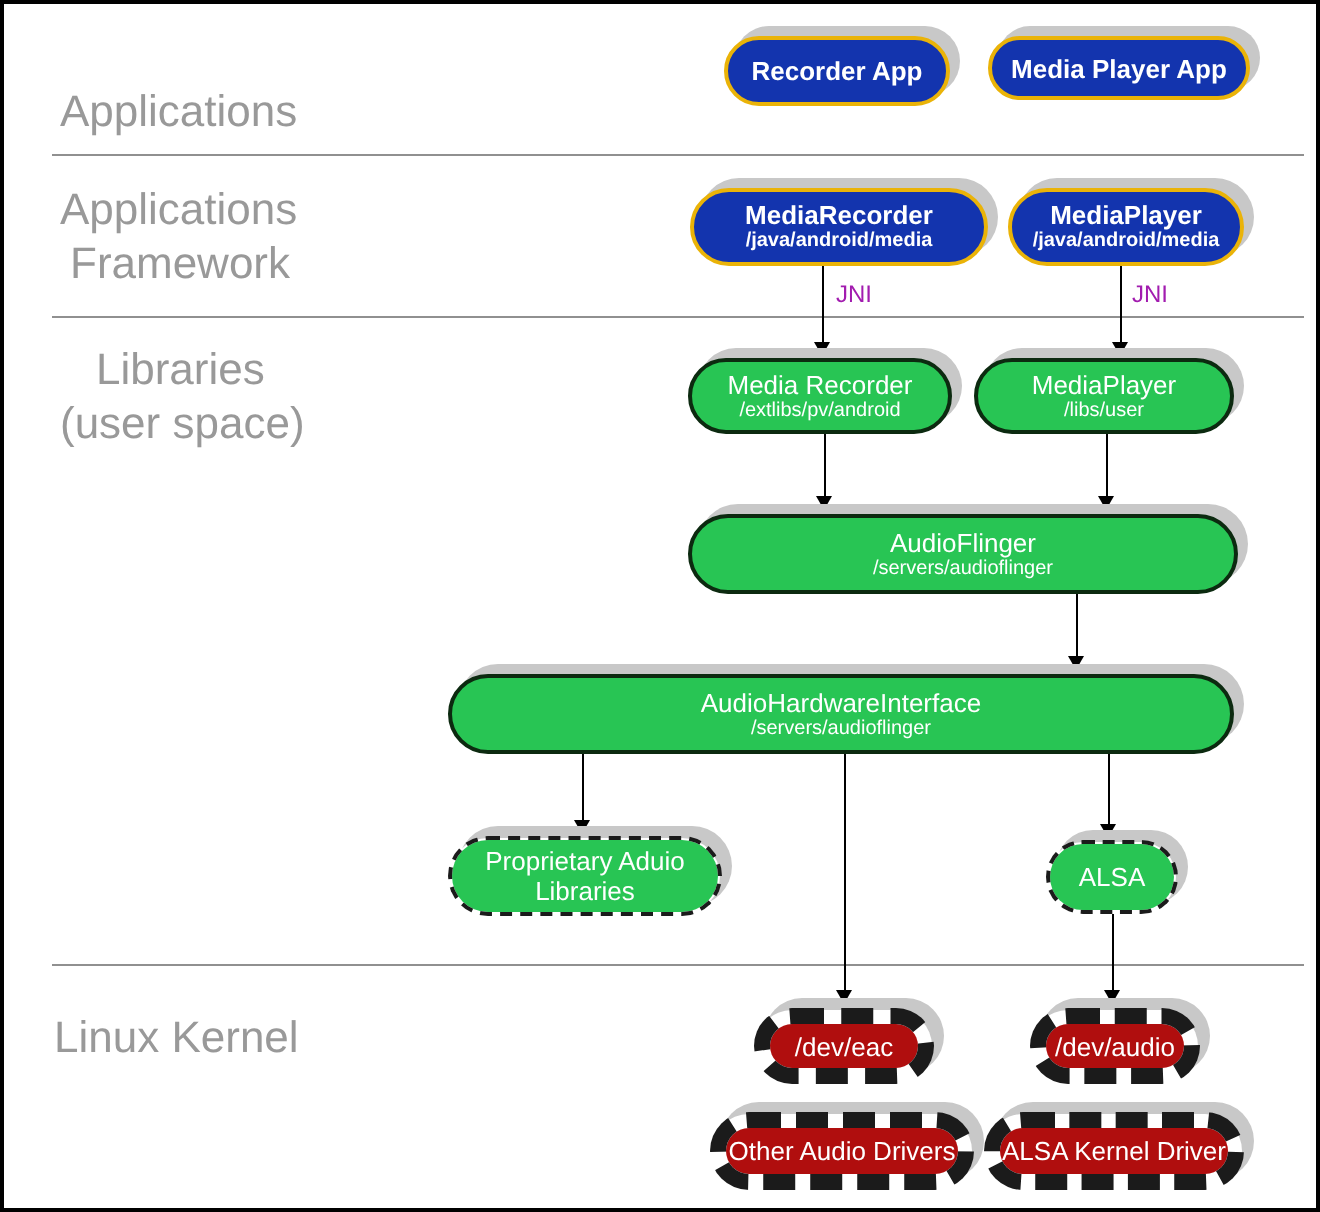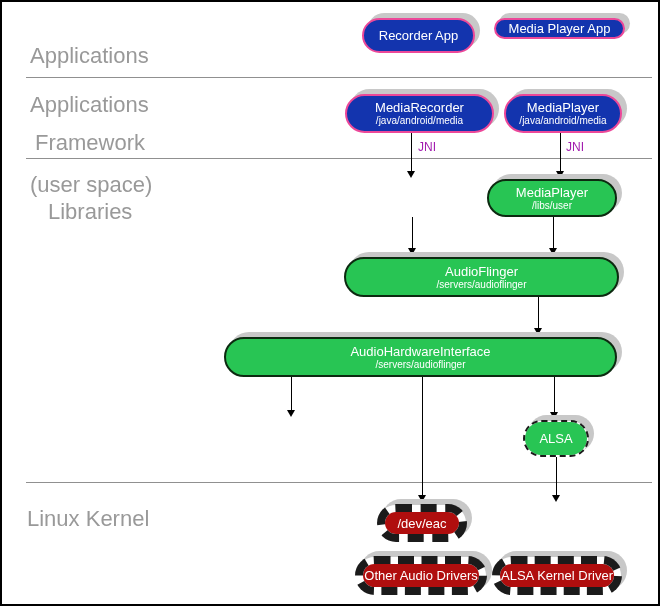--- a/index.html
+++ b/index.html
@@ -8,27 +8,27 @@
   }
   html,body{margin:0;padding:0;background:#ffffff;}
   #canvas{
     position:relative;width:660px;height:606px;background:#ffffff;
     border:2px solid #000;box-sizing:border-box;overflow:hidden;
     font-family:"Liberation Sans","DejaVu Sans",sans-serif;
   }
   .divider{position:absolute;height:1px;background:var(--divider);}
   .section-label{position:absolute;color:var(--label);font-size:22px;line-height:27px;white-space:nowrap;}
   .section-label .ln{display:block;}
-  .ind5{padding-left:5px;margin-top:11px;} .ind18{padding-left:18px;}
+  .ind5{padding-left:5px;} .ind18{padding-left:18px;}
   .node{
     position:absolute;box-sizing:border-box;border-radius:22px;
     color:#fff;display:flex;flex-direction:column;align-items:center;justify-content:center;
     text-align:center;box-shadow:5px -5px 0 var(--shadow);
   }
-  .node.blue{background:var(--blue);border:2px solid #ec4899;}
+  .node.blue{background:var(--blue);border:2px solid #eab308;font-weight:bold;}
   .node.green{background:var(--green);border:2px solid #0c2a10;}
   .node.red{background:var(--red);border:8px solid #f97316;}
   .node.dashed{border-style:dashed;border-color:#1b1b1b;background-clip:padding-box;}
   .node .title{font-size:13px;line-height:15px;}
   .node .subtitle{font-size:10px;line-height:12px;}
   .vline{position:absolute;width:1px;background:var(--line);}
   .arrowhead{
     position:absolute;width:0;height:0;
     border-left:4px solid transparent;border-right:4px solid transparent;
     border-top:7px solid var(--line);
@@ -45,22 +45,22 @@
   <div class="divider" style="left:24px;top:480px;width:626px;"></div>
 
   <div class="section-label" style="left:28px;top:40px;">
     <span class="ln">Applications</span>
   </div>
   <div class="section-label" style="left:28px;top:89px;">
     <span class="ln">Applications</span>
     <span class="ln ind5">Framework</span>
   </div>
   <div class="section-label" style="left:28px;top:169px;">
+    <span class="ln ind18">Libraries</span>
     <span class="ln">(user space)</span>
-    <span class="ln ind18">Libraries</span>
   </div>
   <div class="section-label" style="left:25px;top:503px;">
     <span class="ln">Linux Kernel</span>
   </div>
 
   <div class="vline" style="left:409px;top:130px;height:40px;"></div>
   <div class="arrowhead" style="left:405px;top:169px;"></div>
 
   <div class="vline" style="left:558px;top:130px;height:40px;"></div>
   <div class="arrowhead" style="left:554px;top:169px;"></div>
@@ -85,54 +85,64 @@
 
   <div class="vline" style="left:554px;top:455px;height:39px;"></div>
   <div class="arrowhead" style="left:550px;top:493px;"></div>
 
   <div class="edge-label" style="left:416px;top:138px;">JNI</div>
   <div class="edge-label" style="left:564px;top:138px;">JNI</div>
 
   <div class="node blue" style="left:360px;top:16px;width:113px;height:35px;">
     <span class="title">Recorder App</span>
   </div>
-  <div class="node blue" style="left:492px;top:16px;width:131px;height:21px;">
+  <div class="node blue" style="left:492px;top:16px;width:131px;height:32px;">
     <span class="title">Media Player App</span>
   </div>
 
   <div class="node blue" style="left:343px;top:92px;width:149px;height:39px;">
     <span class="title">MediaRecorder</span>
     <span class="subtitle">/java/android/media</span>
   </div>
   <div class="node blue" style="left:502px;top:92px;width:118px;height:39px;">
     <span class="title">MediaPlayer</span>
     <span class="subtitle">/java/android/media</span>
   </div>
 
+  <div class="node green" style="left:342px;top:177px;width:132px;height:38px;">
+    <span class="title">Media Recorder</span>
+    <span class="subtitle">/extlibs/pv/android</span>
+  </div>
   <div class="node green" style="left:485px;top:177px;width:130px;height:38px;">
     <span class="title">MediaPlayer</span>
     <span class="subtitle">/libs/user</span>
   </div>
 
   <div class="node green" style="left:342px;top:255px;width:275px;height:40px;align-items:center;">
     <span class="title">AudioFlinger</span>
     <span class="subtitle">/servers/audioflinger</span>
   </div>
 
   <div class="node green" style="left:222px;top:335px;width:393px;height:40px;">
     <span class="title">AudioHardwareInterface</span>
     <span class="subtitle">/servers/audioflinger</span>
   </div>
 
+  <div class="node green dashed" style="left:222px;top:416px;width:137px;height:40px;padding:0 12px;">
+    <span class="title">Proprietary Aduio Libraries</span>
+  </div>
   <div class="node green dashed" style="left:521px;top:418px;width:66px;height:37px;">
     <span class="title">ALSA</span>
   </div>
 
   <div class="node red dashed" style="left:375px;top:502px;width:90px;height:38px;">
     <span class="title">/dev/eac</span>
+  </div>
+  <div class="node red dashed" style="left:513px;top:502px;width:85px;height:38px;">
+    <span class="title">/dev/audio</span>
   </div>
 
   <div class="node red dashed" style="left:353px;top:554px;width:132px;height:39px;align-items:center;">
     <span class="title">Other Audio Drivers</span>
   </div>
   <div class="node red dashed" style="left:490px;top:554px;width:130px;height:39px;">
     <span class="title">ALSA Kernel Driver</span>
   </div>
 
 </div>

